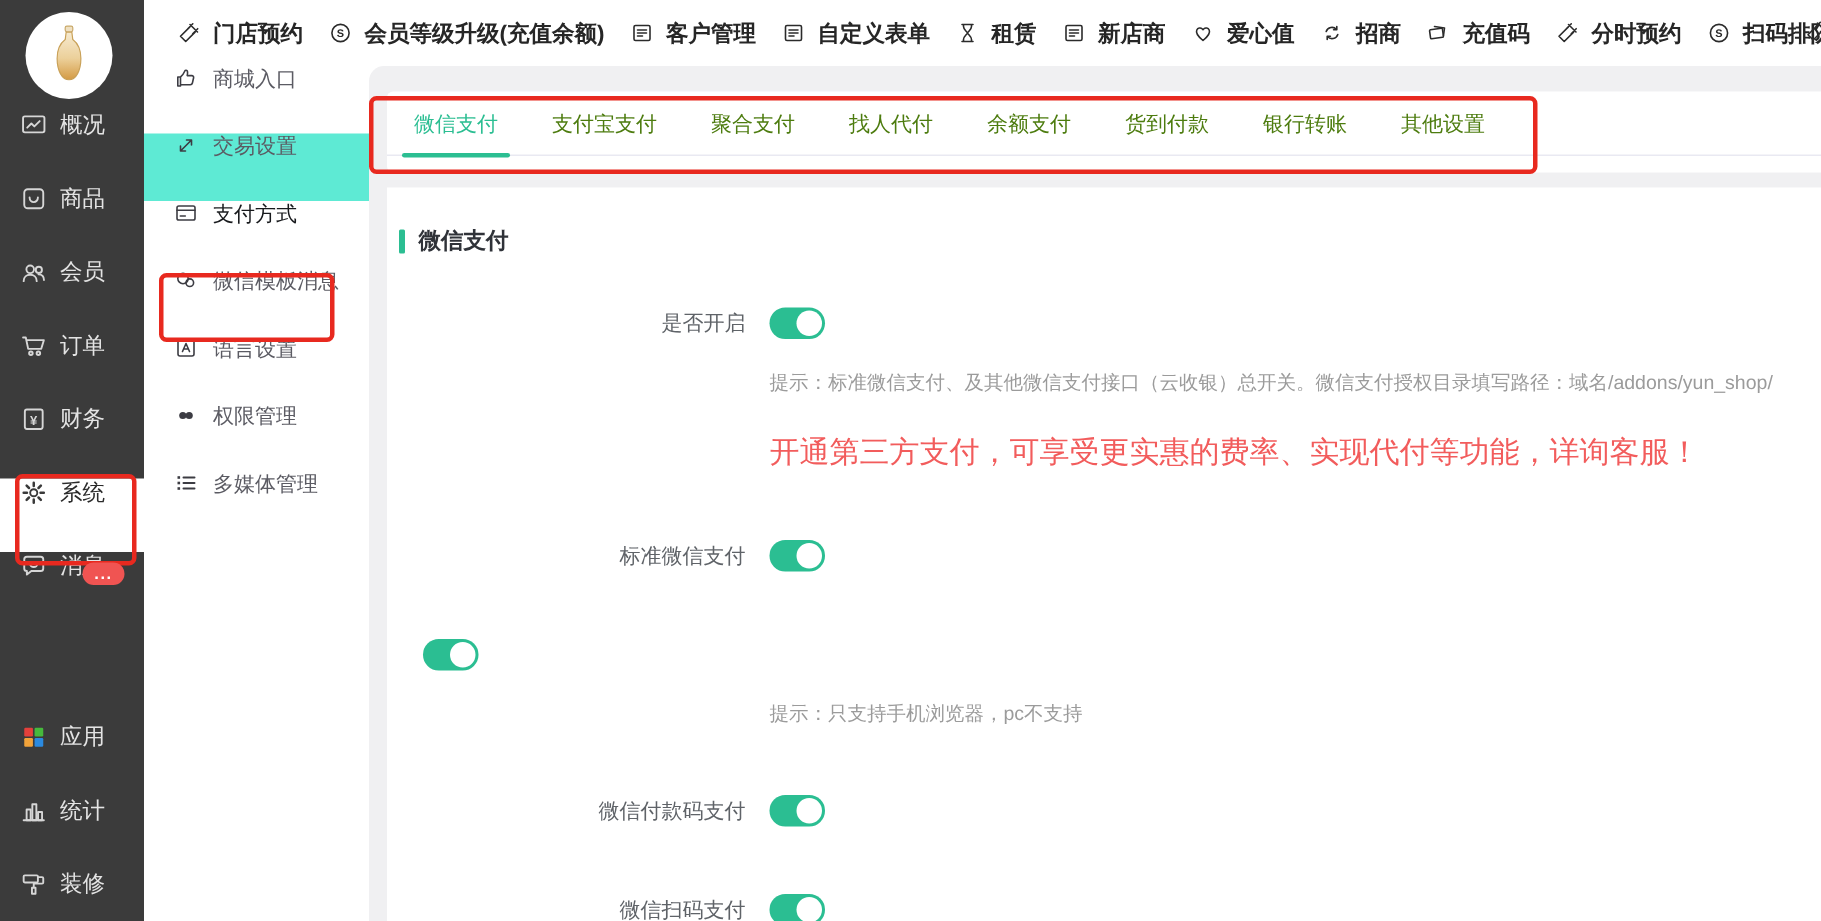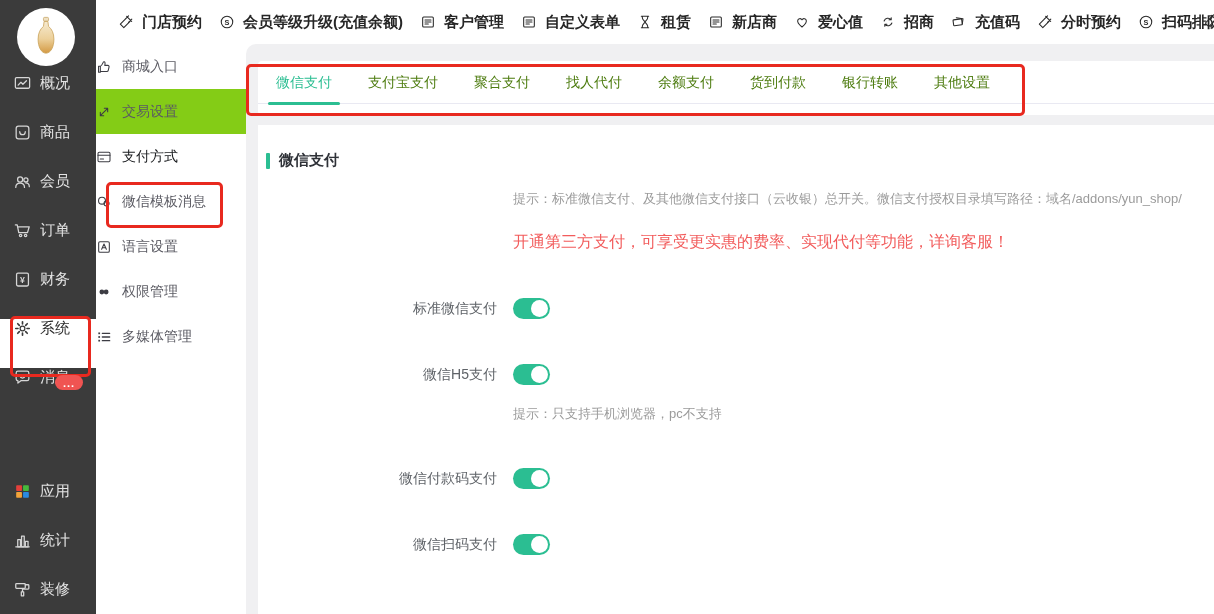--- a/index.html
+++ b/index.html
@@ -22,43 +22,43 @@
   .side-item.active .icn{color:#3a3a3a;}
   .msg-badge{position:absolute;left:55px;top:375px;width:28px;height:15px;border-radius:8px;background:var(--badge,#f05452);color:#fff;font-size:11px;line-height:10px;display:flex;align-items:center;justify-content:center;z-index:10;font-weight:bold;letter-spacing:1px;}
   
   .topbar{position:absolute;left:96px;top:0;width:1118px;height:44px;background:#fff;display:flex;align-items:center;padding-left:22px;gap:17px;box-sizing:border-box;overflow:hidden;}
   .nav-item{display:flex;align-items:center;gap:8px;font-size:15px;font-weight:bold;color:#262626;white-space:nowrap;cursor:pointer;}
   .nav-item .icn{width:16px;height:16px;color:#2b2b2b;}
   .overflow-icon{position:absolute;left:1203px;top:13px;width:11px;height:17px;overflow:hidden;color:#2b2b2b;cursor:pointer;}
   .overflow-icon .icn{width:16px;height:16px;}
   
   .submenu{position:absolute;left:96px;top:44px;width:150px;height:570px;background:#fff;box-sizing:border-box;}
-  .sub-item{height:45px;display:flex;align-items:center;font-size:14px;color:#5b5b63;cursor:pointer;box-sizing:border-box;}
+  .sub-item{height:45px;display:flex;align-items:flex-start;padding-left:20px;font-size:14px;color:#5b5b63;cursor:pointer;box-sizing:border-box;}
   .sub-item .icn{width:16px;height:16px;margin-right:10px;color:#3c3c43;}
-  .sub-item.hover{background:#84cc16;}
+  .sub-item.hover{background:#5eead4;}
   .sub-item.current{color:#17191c;}
   
   .content{position:absolute;left:246px;top:44px;width:968px;height:570px;background:var(--content-bg,#f0f0f2);border-top-left-radius:10px;}
   .tabcard{position:absolute;left:12px;top:17px;width:956px;height:54px;background:#fff;border-radius:4px 0 0 4px;box-sizing:border-box;}
   .tabs{display:flex;height:42px;border-bottom:1px solid #e9e9f2;}
   .tab{padding:0 18px;line-height:42px;font-size:14px;color:#4d7c0f;position:relative;cursor:pointer;white-space:nowrap;}
   .tab.active{color:var(--accent,#2bbe92);}
   .tab.active::after{content:"";position:absolute;left:10px;right:10px;bottom:-2px;height:3px;background:var(--accent,#2bbe92);border-radius:2px;}
   .panel{position:absolute;left:12px;top:81px;width:956px;height:560px;background:#fff;padding-left:8px;box-sizing:border-box;overflow:hidden;}
   .section-title{margin-top:26px;display:flex;align-items:center;gap:9px;font-size:15px;font-weight:bold;color:#2f3238;}
   .section-title .bar{width:4px;height:16px;background:var(--accent,#2bbe92);border-radius:1px;}
   .form-row{margin-top:45px;display:flex;align-items:center;}
   .form-row.first{margin-top:35px;}
   .form-label{width:231px;text-align:right;font-size:14px;color:#5f6368;}
   .toggle{margin-left:16px;width:37px;height:21px;border-radius:11px;background:#dcdfe6;position:relative;cursor:pointer;flex:none;}
   .toggle.on{background:var(--accent,#2bbe92);}
   .toggle .knob{position:absolute;top:2px;width:17px;height:17px;border-radius:50%;background:#fff;}
   .toggle.on .knob{right:2px;}
   .hint{margin:20px 0 0 247px;font-size:13px;color:#9b9b9b;}
-  .warning{margin:24px 0 0 247px;font-size:16px;color:var(--warning,#f25c5c);}
+  .warning{margin:24px 0 0 247px;font-size:20px;color:var(--warning,#f25c5c);}
   
   .anno{position:absolute;border:3px solid var(--annotation,#e8291f);border-radius:5px;z-index:9;pointer-events:none;}
   #anno-tabs{left:246px;top:64px;width:773px;height:46px;}
   #anno-pay{left:106px;top:182px;width:111px;height:40px;}
   #anno-sys{left:10px;top:316px;width:75px;height:55px;}
 </style>
 </head>
 <body>
 
 <div class="screen">
@@ -303,30 +303,35 @@
           <div class="tab">银行转账</div>
           <div class="tab">其他设置</div>
         </div>
     </div>
     <div class="panel" id="panel">
       <div class="section-title">
         <span class="bar"></span>
         <span>微信支付</span>
       </div>
       <div id="form-rows">
+          <div class="form-row first">
+            <div class="form-label">是否开启</div>
+            <span class="toggle on">
+              <span class="knob"></span>
+            </span>
+          </div>
           <div class="hint">提示：标准微信支付、及其他微信支付接口（云收银）总开关。微信支付授权目录填写路径：域名/addons/yun_shop/</div>
           <div class="warning">开通第三方支付，可享受更实惠的费率、实现代付等功能，详询客服！</div>
           <div class="form-row">
             <div class="form-label">标准微信支付</div>
             <span class="toggle on">
               <span class="knob"></span>
             </span>
           </div>
           <div class="form-row">
-            <div class="form-label">微信H5支付</div>
             <span class="toggle on">
               <span class="knob"></span>
             </span>
           </div>
           <div class="hint">提示：只支持手机浏览器，pc不支持</div>
           <div class="form-row">
             <div class="form-label">微信付款码支付</div>
             <span class="toggle on">
               <span class="knob"></span>
             </span>

